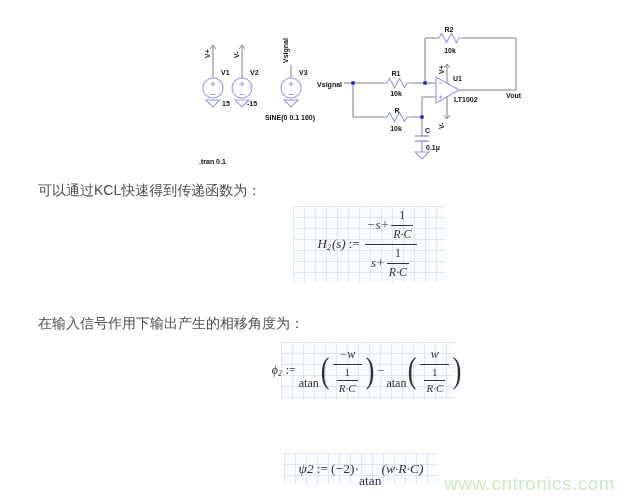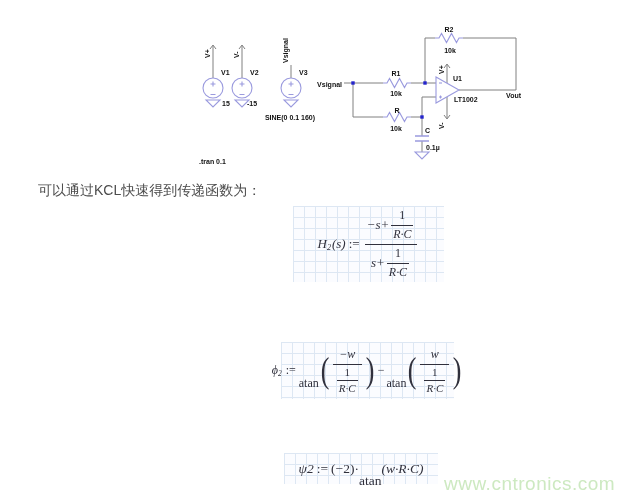--- a/index.html
+++ b/index.html
@@ -117,20 +117,21 @@
       <text x="263" y="73">U1</text>
       <text x="264" y="94">LT1002</text>
       <text transform="translate(254 66) rotate(-90)">V+</text>
       <text transform="translate(254 121) rotate(-90)">V-</text>
       <text x="316" y="90">Vout</text>
       <text x="9" y="156">.tran 0.1</text>
     </g>
   </svg>
 
   <div class="para" id="p1">可以通过KCL快速得到传递函数为：</div>
+  <div class="para" id="p2">在输入信号作用下输出产生的相移角度为：</div>
 
   <div class="fblock" id="f1">
     <span class="mrow">
       <span class="it">H</span>
         <span class="sub">2</span>
         <span class="it">(s)</span>
       <span class="assign">:=</span>
       <span class="frac">
         <span class="fnum mrow">
           <span class="it">−s+</span>

